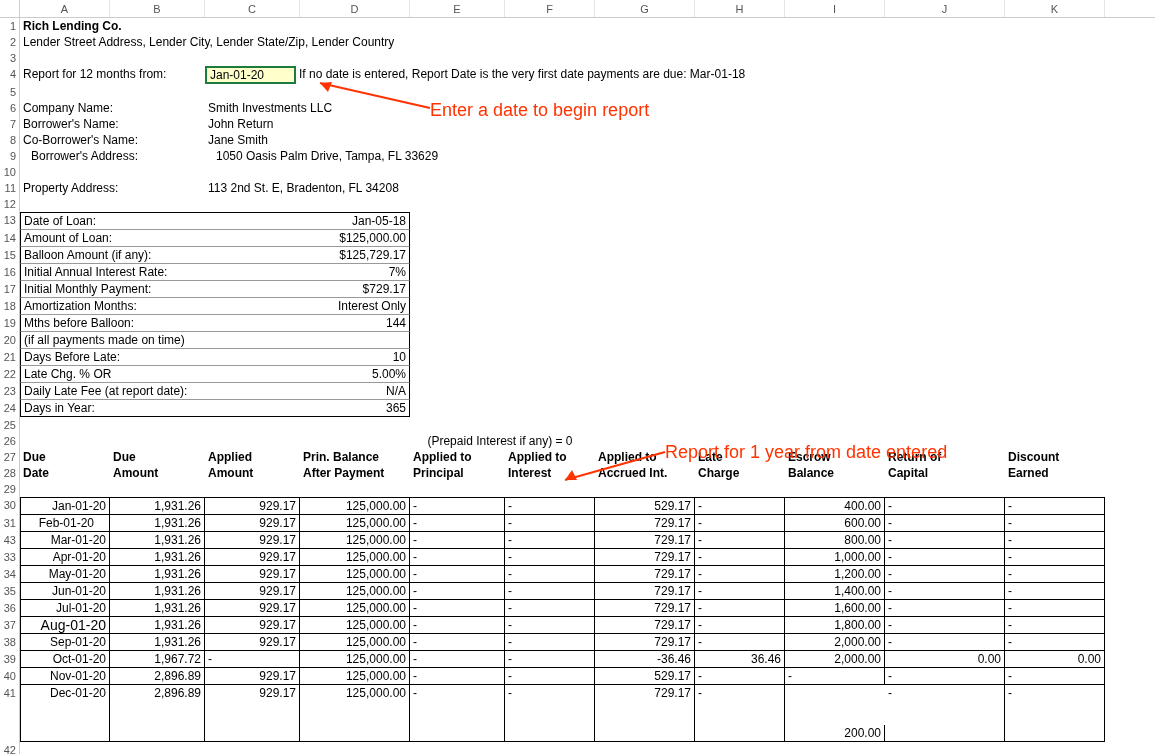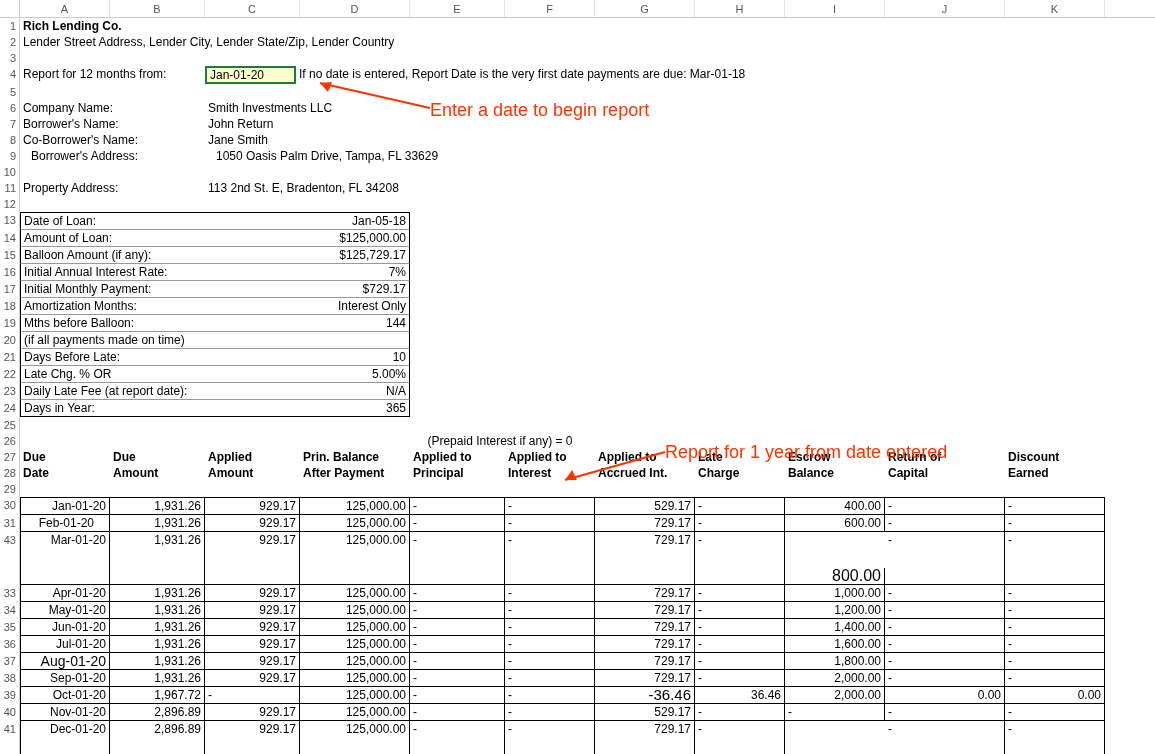--- a/index.html
+++ b/index.html
@@ -274,21 +274,21 @@
     <div class="row">
       <div class="row-num">43</div>
       <div style="width: 90px; border-top: none; border-right: 1px solid rgb(0, 0, 0); border-bottom: 1px solid rgb(0, 0, 0); border-left: 1px solid rgb(0, 0, 0); border-image: initial; padding: 0px 3px; line-height: 16px; font-size: 12px; text-align: right;">Mar-01-20</div>
       <div style="width: 95px; border-top: none; border-right: 1px solid rgb(0, 0, 0); border-bottom: 1px solid rgb(0, 0, 0); border-left: none; border-image: initial; padding: 0px 3px; line-height: 16px; font-size: 12px; text-align: right;">1,931.26</div>
       <div style="width: 95px; border-top: none; border-right: 1px solid rgb(0, 0, 0); border-bottom: 1px solid rgb(0, 0, 0); border-left: none; border-image: initial; padding: 0px 3px; line-height: 16px; font-size: 12px; text-align: right;">929.17</div>
       <div style="width: 110px; border-top: none; border-right: 1px solid rgb(0, 0, 0); border-bottom: 1px solid rgb(0, 0, 0); border-left: none; border-image: initial; padding: 0px 3px; line-height: 16px; font-size: 12px; text-align: right;">125,000.00</div>
       <div style="width: 95px; border-top: none; border-right: 1px solid rgb(0, 0, 0); border-bottom: 1px solid rgb(0, 0, 0); border-left: none; border-image: initial; padding: 0px 3px; line-height: 16px; font-size: 12px; text-align: left;">-</div>
       <div style="width: 90px; border-top: none; border-right: 1px solid rgb(0, 0, 0); border-bottom: 1px solid rgb(0, 0, 0); border-left: none; border-image: initial; padding: 0px 3px; line-height: 16px; font-size: 12px; text-align: left;">-</div>
       <div style="width: 100px; border-top: none; border-right: 1px solid rgb(0, 0, 0); border-bottom: 1px solid rgb(0, 0, 0); border-left: none; border-image: initial; padding: 0px 3px; line-height: 16px; font-size: 12px; text-align: right;">729.17</div>
       <div style="width: 90px; border-top: none; border-right: 1px solid rgb(0, 0, 0); border-bottom: 1px solid rgb(0, 0, 0); border-left: none; border-image: initial; padding: 0px 3px; line-height: 16px; font-size: 12px; text-align: left;">-</div>
-      <div style="width: 100px; border-top: none; border-right: 1px solid rgb(0, 0, 0); border-bottom: 1px solid rgb(0, 0, 0); border-left: none; border-image: initial; padding: 0px 3px; line-height: 16px; font-size: 16px; text-align: right; margin-top: 36px;">800.00</div>
+      <div style="width: 100px; border-top: none; border-right: 1px solid rgb(0, 0, 0); border-bottom: 1px solid rgb(0, 0, 0); border-left: none; border-image: initial; padding: 0px 3px; line-height: 16px; font-size: 12px; text-align: right;">800.00</div>
       <div style="width: 120px; border-top: none; border-right: 1px solid rgb(0, 0, 0); border-bottom: 1px solid rgb(0, 0, 0); border-left: none; border-image: initial; padding: 0px 3px; line-height: 16px; font-size: 12px; text-align: left;">-</div>
       <div style="width: 100px; border-top: none; border-right: 1px solid rgb(0, 0, 0); border-bottom: 1px solid rgb(0, 0, 0); border-left: none; border-image: initial; padding: 0px 3px; line-height: 16px; font-size: 12px; text-align: left;">-</div>
     </div>
     <div class="row">
       <div class="row-num">33</div>
       <div style="width: 90px; border-top: none; border-right: 1px solid rgb(0, 0, 0); border-bottom: 1px solid rgb(0, 0, 0); border-left: 1px solid rgb(0, 0, 0); border-image: initial; padding: 0px 3px; line-height: 16px; font-size: 12px; text-align: right;">Apr-01-20</div>
       <div style="width: 95px; border-top: none; border-right: 1px solid rgb(0, 0, 0); border-bottom: 1px solid rgb(0, 0, 0); border-left: none; border-image: initial; padding: 0px 3px; line-height: 16px; font-size: 12px; text-align: right;">1,931.26</div>
       <div style="width: 95px; border-top: none; border-right: 1px solid rgb(0, 0, 0); border-bottom: 1px solid rgb(0, 0, 0); border-left: none; border-image: initial; padding: 0px 3px; line-height: 16px; font-size: 12px; text-align: right;">929.17</div>
       <div style="width: 110px; border-top: none; border-right: 1px solid rgb(0, 0, 0); border-bottom: 1px solid rgb(0, 0, 0); border-left: none; border-image: initial; padding: 0px 3px; line-height: 16px; font-size: 12px; text-align: right;">125,000.00</div>
       <div style="width: 95px; border-top: none; border-right: 1px solid rgb(0, 0, 0); border-bottom: 1px solid rgb(0, 0, 0); border-left: none; border-image: initial; padding: 0px 3px; line-height: 16px; font-size: 12px; text-align: left;">-</div>
@@ -370,21 +370,21 @@
       <div style="width: 100px; border-top: none; border-right: 1px solid rgb(0, 0, 0); border-bottom: 1px solid rgb(0, 0, 0); border-left: none; border-image: initial; padding: 0px 3px; line-height: 16px; font-size: 12px; text-align: left;">-</div>
     </div>
     <div class="row">
       <div class="row-num">39</div>
       <div style="width: 90px; border-top: none; border-right: 1px solid rgb(0, 0, 0); border-bottom: 1px solid rgb(0, 0, 0); border-left: 1px solid rgb(0, 0, 0); border-image: initial; padding: 0px 3px; line-height: 16px; font-size: 12px; text-align: right;">Oct-01-20</div>
       <div style="width: 95px; border-top: none; border-right: 1px solid rgb(0, 0, 0); border-bottom: 1px solid rgb(0, 0, 0); border-left: none; border-image: initial; padding: 0px 3px; line-height: 16px; font-size: 12px; text-align: right;">1,967.72</div>
       <div style="width: 95px; border-top: none; border-right: 1px solid rgb(0, 0, 0); border-bottom: 1px solid rgb(0, 0, 0); border-left: none; border-image: initial; padding: 0px 3px; line-height: 16px; font-size: 12px; text-align: left;">-</div>
       <div style="width: 110px; border-top: none; border-right: 1px solid rgb(0, 0, 0); border-bottom: 1px solid rgb(0, 0, 0); border-left: none; border-image: initial; padding: 0px 3px; line-height: 16px; font-size: 12px; text-align: right;">125,000.00</div>
       <div style="width: 95px; border-top: none; border-right: 1px solid rgb(0, 0, 0); border-bottom: 1px solid rgb(0, 0, 0); border-left: none; border-image: initial; padding: 0px 3px; line-height: 16px; font-size: 12px; text-align: left;">-</div>
       <div style="width: 90px; border-top: none; border-right: 1px solid rgb(0, 0, 0); border-bottom: 1px solid rgb(0, 0, 0); border-left: none; border-image: initial; padding: 0px 3px; line-height: 16px; font-size: 12px; text-align: left;">-</div>
-      <div style="width: 100px; border-top: none; border-right: 1px solid rgb(0, 0, 0); border-bottom: 1px solid rgb(0, 0, 0); border-left: none; border-image: initial; padding: 0px 3px; line-height: 16px; font-size: 15px; text-align: right;">-36.46</div>
+      <div style="width: 100px; border-top: none; border-right: 1px solid rgb(0, 0, 0); border-bottom: 1px solid rgb(0, 0, 0); border-left: none; border-image: initial; padding: 0px 3px; line-height: 16px; font-size: 12px; text-align: right;">-36.46</div>
       <div style="width: 90px; border-top: none; border-right: 1px solid rgb(0, 0, 0); border-bottom: 1px solid rgb(0, 0, 0); border-left: none; border-image: initial; padding: 0px 3px; line-height: 16px; font-size: 12px; text-align: right;">36.46</div>
       <div style="width: 100px; border-top: none; border-right: 1px solid rgb(0, 0, 0); border-bottom: 1px solid rgb(0, 0, 0); border-left: none; border-image: initial; padding: 0px 3px; line-height: 16px; font-size: 12px; text-align: right;">2,000.00</div>
       <div style="width: 120px; border-top: none; border-right: 1px solid rgb(0, 0, 0); border-bottom: 1px solid rgb(0, 0, 0); border-left: none; border-image: initial; padding: 0px 3px; line-height: 16px; font-size: 12px; text-align: right;">0.00</div>
       <div style="width: 100px; border-top: none; border-right: 1px solid rgb(0, 0, 0); border-bottom: 1px solid rgb(0, 0, 0); border-left: none; border-image: initial; padding: 0px 3px; line-height: 16px; font-size: 12px; text-align: right;">0.00</div>
     </div>
     <div class="row">
       <div class="row-num">40</div>
       <div style="width: 90px; border-top: none; border-right: 1px solid rgb(0, 0, 0); border-bottom: 1px solid rgb(0, 0, 0); border-left: 1px solid rgb(0, 0, 0); border-image: initial; padding: 0px 3px; line-height: 16px; font-size: 12px; text-align: right;">Nov-01-20</div>
       <div style="width: 95px; border-top: none; border-right: 1px solid rgb(0, 0, 0); border-bottom: 1px solid rgb(0, 0, 0); border-left: none; border-image: initial; padding: 0px 3px; line-height: 16px; font-size: 12px; text-align: right;">2,896.89</div>
       <div style="width: 95px; border-top: none; border-right: 1px solid rgb(0, 0, 0); border-bottom: 1px solid rgb(0, 0, 0); border-left: none; border-image: initial; padding: 0px 3px; line-height: 16px; font-size: 12px; text-align: right;">929.17</div>

